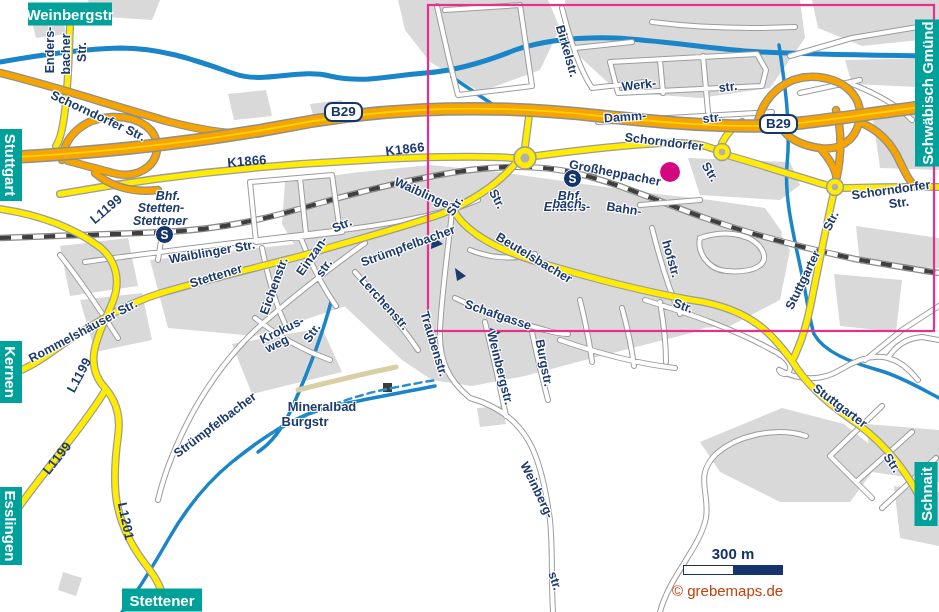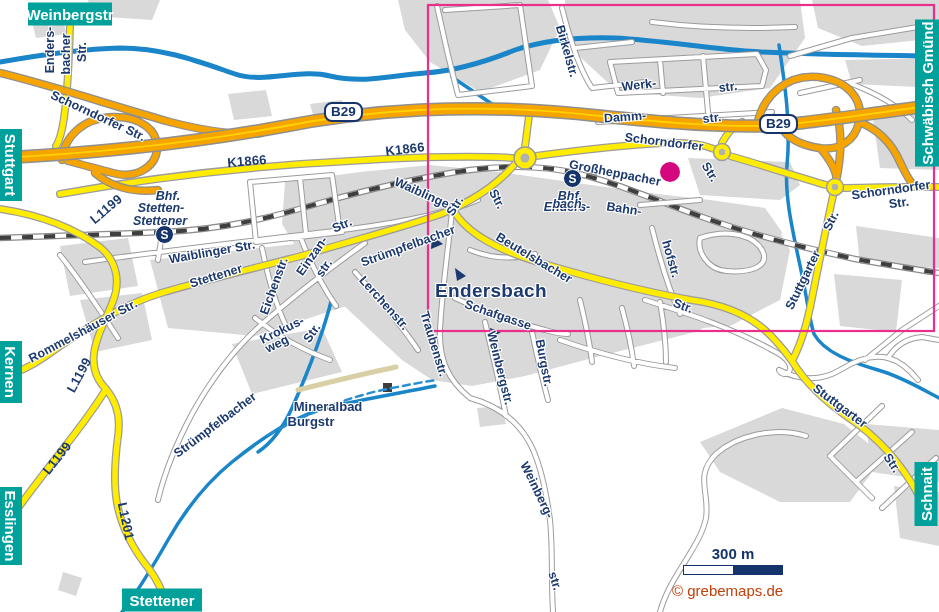--- a/index.html
+++ b/index.html
@@ -6,21 +6,21 @@
   .stage{position:relative;width:939px;height:612px;overflow:hidden;background:#fff;
          font-family:"Liberation Sans",sans-serif;}
   .stage svg{position:absolute;left:0;top:0;}
   
   .lb{position:absolute;white-space:nowrap;color:#1c3a6e;font:700 12.5px "Liberation Sans",sans-serif;
       text-shadow:-1px -1px 0 #fff,1px -1px 0 #fff,-1px 1px 0 #fff,1px 1px 0 #fff,0 0 2px #fff;}
   .rt{font-size:13px;letter-spacing:.2px;text-shadow:none;}
   .it{font-style:italic;text-shadow:-1px -1px 0 #fff,1px -1px 0 #fff,-1px 1px 0 #fff,1px 1px 0 #fff;}
   .big{font:800 19px "Liberation Sans",sans-serif;letter-spacing:.3px;}
   .huge{font:800 25px "Liberation Sans",sans-serif;letter-spacing:1px;}
-  .poi{font:700 13px "Liberation Sans",sans-serif;margin-left:6px;}
+  .poi{font:700 13px "Liberation Sans",sans-serif;}
   
   .edge{position:absolute;background:#00a09b;color:#fff;font:700 15px "Liberation Sans",sans-serif;
         display:flex;align-items:center;justify-content:center;white-space:nowrap;}
   
   .badge{position:absolute;background:#fff;border:2.5px solid #14346b;border-radius:8px;color:#14346b;
          font:800 13.5px "Liberation Sans",sans-serif;padding:0 5px;height:16px;line-height:16px;}
   
   .sbahn{position:absolute;width:17px;height:17px;border-radius:50%;background:#14346b;color:#fff;
          font:700 12px "Liberation Sans",sans-serif;display:flex;align-items:center;justify-content:center;
          border:1px solid #fff;}
@@ -165,21 +165,20 @@
   <div class="lb" style="left:803px;top:280px;transform:translate(-50%,-50%) rotate(-64deg)">Stuttgarter</div>
   <div class="lb" style="left:831px;top:221px;transform:translate(-50%,-50%) rotate(-64deg)">Str.</div>
   <div class="lb" style="left:840px;top:406px;transform:translate(-50%,-50%) rotate(37deg)">Stuttgarter</div>
   <div class="lb" style="left:892px;top:463px;transform:translate(-50%,-50%) rotate(56deg)">Str.</div>
   <div class="lb" style="left:567px;top:51px;transform:translate(-50%,-50%) rotate(74deg)">Birkelstr.</div>
   <div class="lb" style="left:639px;top:85px;transform:translate(-50%,-50%) rotate(-7deg)">Werk-</div>
   <div class="lb" style="left:728px;top:87px;transform:translate(-50%,-50%) rotate(-7deg)">str.</div>
   <div class="lb" style="left:625px;top:117px;transform:translate(-50%,-50%) rotate(-4deg)">Damm-</div>
   <div class="lb" style="left:712px;top:118px;transform:translate(-50%,-50%) rotate(-6deg)">str.</div>
 
-  <div class="lb big" style="left:491px;top:291px;transform:translate(-50%,-50%)">Endersbach</div>
   <div class="lb it poi" style="left:322px;top:406px;transform:translate(-50%,-50%)">Mineralbad</div>
   <div class="lb it poi" style="left:305px;top:421px;transform:translate(-50%,-50%)">Burgstr</div>
 
   <div class="lb it" style="left:168px;top:196px;transform:translate(-50%,-50%)">Bhf.</div>
   <div class="lb it" style="left:161px;top:208px;transform:translate(-50%,-50%)">Stetten-</div>
   <div class="lb it" style="left:160px;top:221px;transform:translate(-50%,-50%)">Stettener</div>
   <div class="sbahn" style="left:155px;top:225px;">S</div>
   <div class="lb it" style="left:570px;top:196px;transform:translate(-50%,-50%)">Bhf.</div>
   <div class="lb it" style="left:567px;top:207px;transform:translate(-50%,-50%)">Enders-</div>
   <div class="lb it" style="left:567px;top:204px;transform:translate(-50%,-50%)">bach</div>

